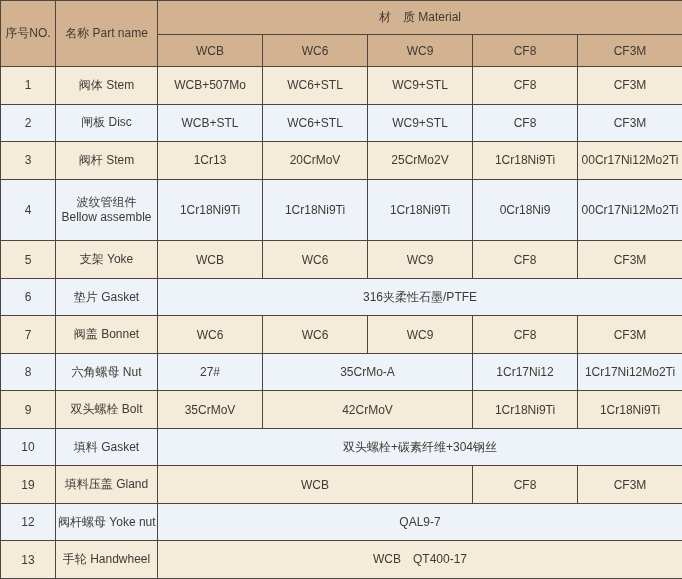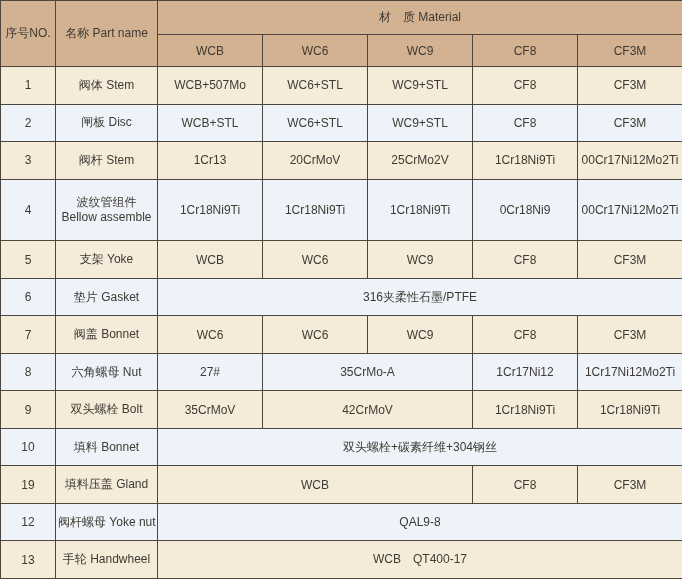--- a/index.html
+++ b/index.html
@@ -138,34 +138,34 @@
       <tr>
         <td class="no">9</td>
         <td class="name">双头螺栓 Bolt</td>
         <td>35CrMoV</td>
         <td colspan="2">42CrMoV</td>
         <td>1Cr18Ni9Ti</td>
         <td>1Cr18Ni9Ti</td>
       </tr>
       <tr>
         <td class="no">10</td>
-        <td class="name">填料 Bonnet</td>
+        <td class="name">填料 Gasket</td>
         <td colspan="5">双头螺栓+碳素纤维+304钢丝</td>
       </tr>
       <tr>
         <td class="no">19</td>
         <td class="name">填料压盖 Gland</td>
         <td colspan="3">WCB</td>
         <td>CF8</td>
         <td>CF3M</td>
       </tr>
       <tr>
         <td class="no">12</td>
         <td class="name">阀杆螺母 Yoke nut</td>
-        <td colspan="5">QAL9-8</td>
+        <td colspan="5">QAL9-7</td>
       </tr>
       <tr>
         <td class="no">13</td>
         <td class="name">手轮 Handwheel</td>
         <td colspan="5">WCB　QT400-17</td>
       </tr>
     </tbody>
   </table>
 </div>
 

